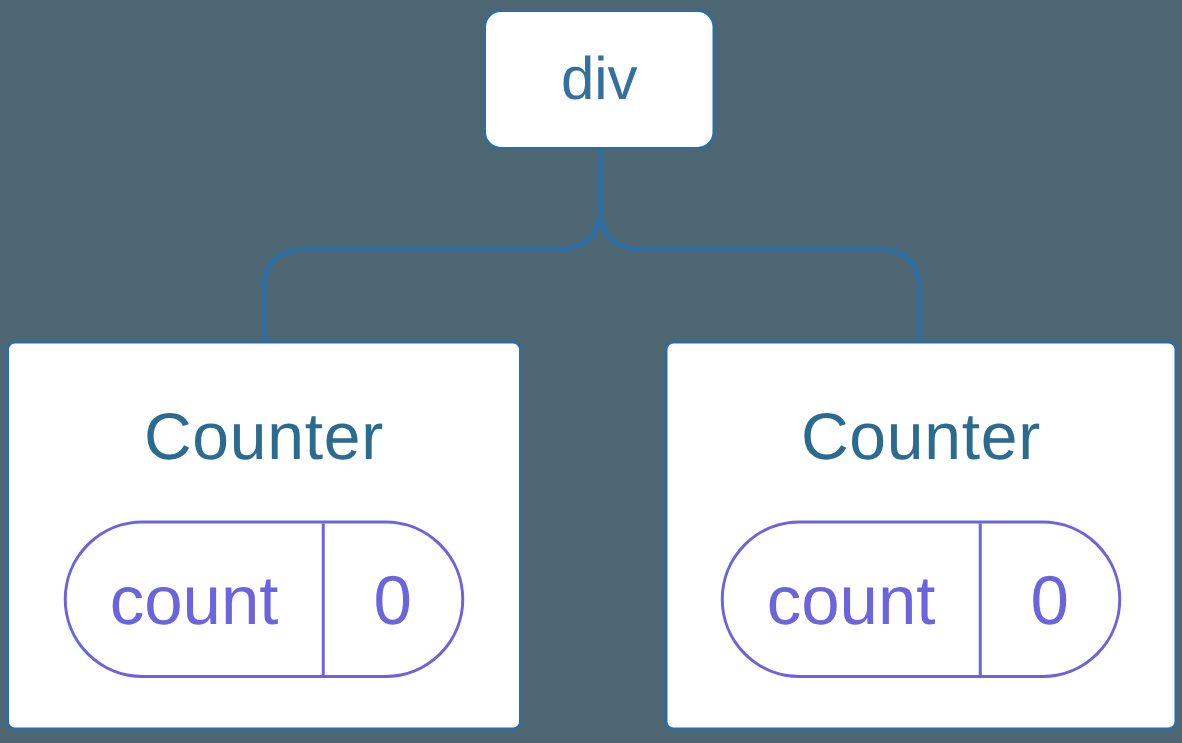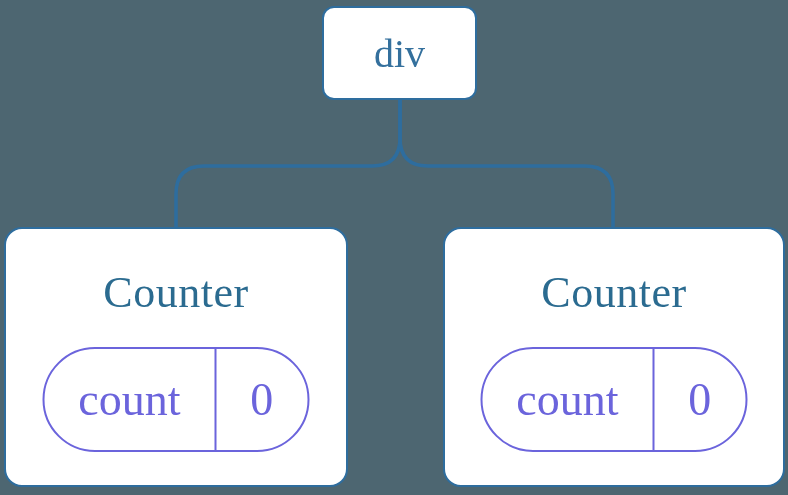--- a/index.html
+++ b/index.html
@@ -15,21 +15,20 @@
   body {
     background: var(--background);
     font-family: "Liberation Sans", "DejaVu Sans", sans-serif;
     overflow: hidden;
   }
   .stage {
     position: relative;
     width: 788px;
     height: 495px;
     background: var(--background);
-    font-family: Liberation Serif, serif;
   }
   .connector {
     position: absolute;
     left: 0; top: 0;
     width: 788px; height: 495px;
     pointer-events: none;
   }
   .root-node {
     position: absolute;
     left: 322px; top: 6px;
@@ -42,21 +41,21 @@
     justify-content: center;
     font-size: 40px;
     color: var(--root-label);
   }
   .counter-card {
     position: absolute;
     top: 227px;
     width: 344px; height: 260px;
     background: var(--card-bg);
     border: 2px solid var(--line);
-    border-radius: 18px;
+    border-radius: 6px;
   }
   .counter-card.left  { left: 4px; }
   .counter-card.right { left: 443px; width: 342px; }
   .counter-title {
     position: absolute;
     top: 38px;
     width: 100%;
     text-align: center;
     font-size: 44px;
     font-weight: 500;

